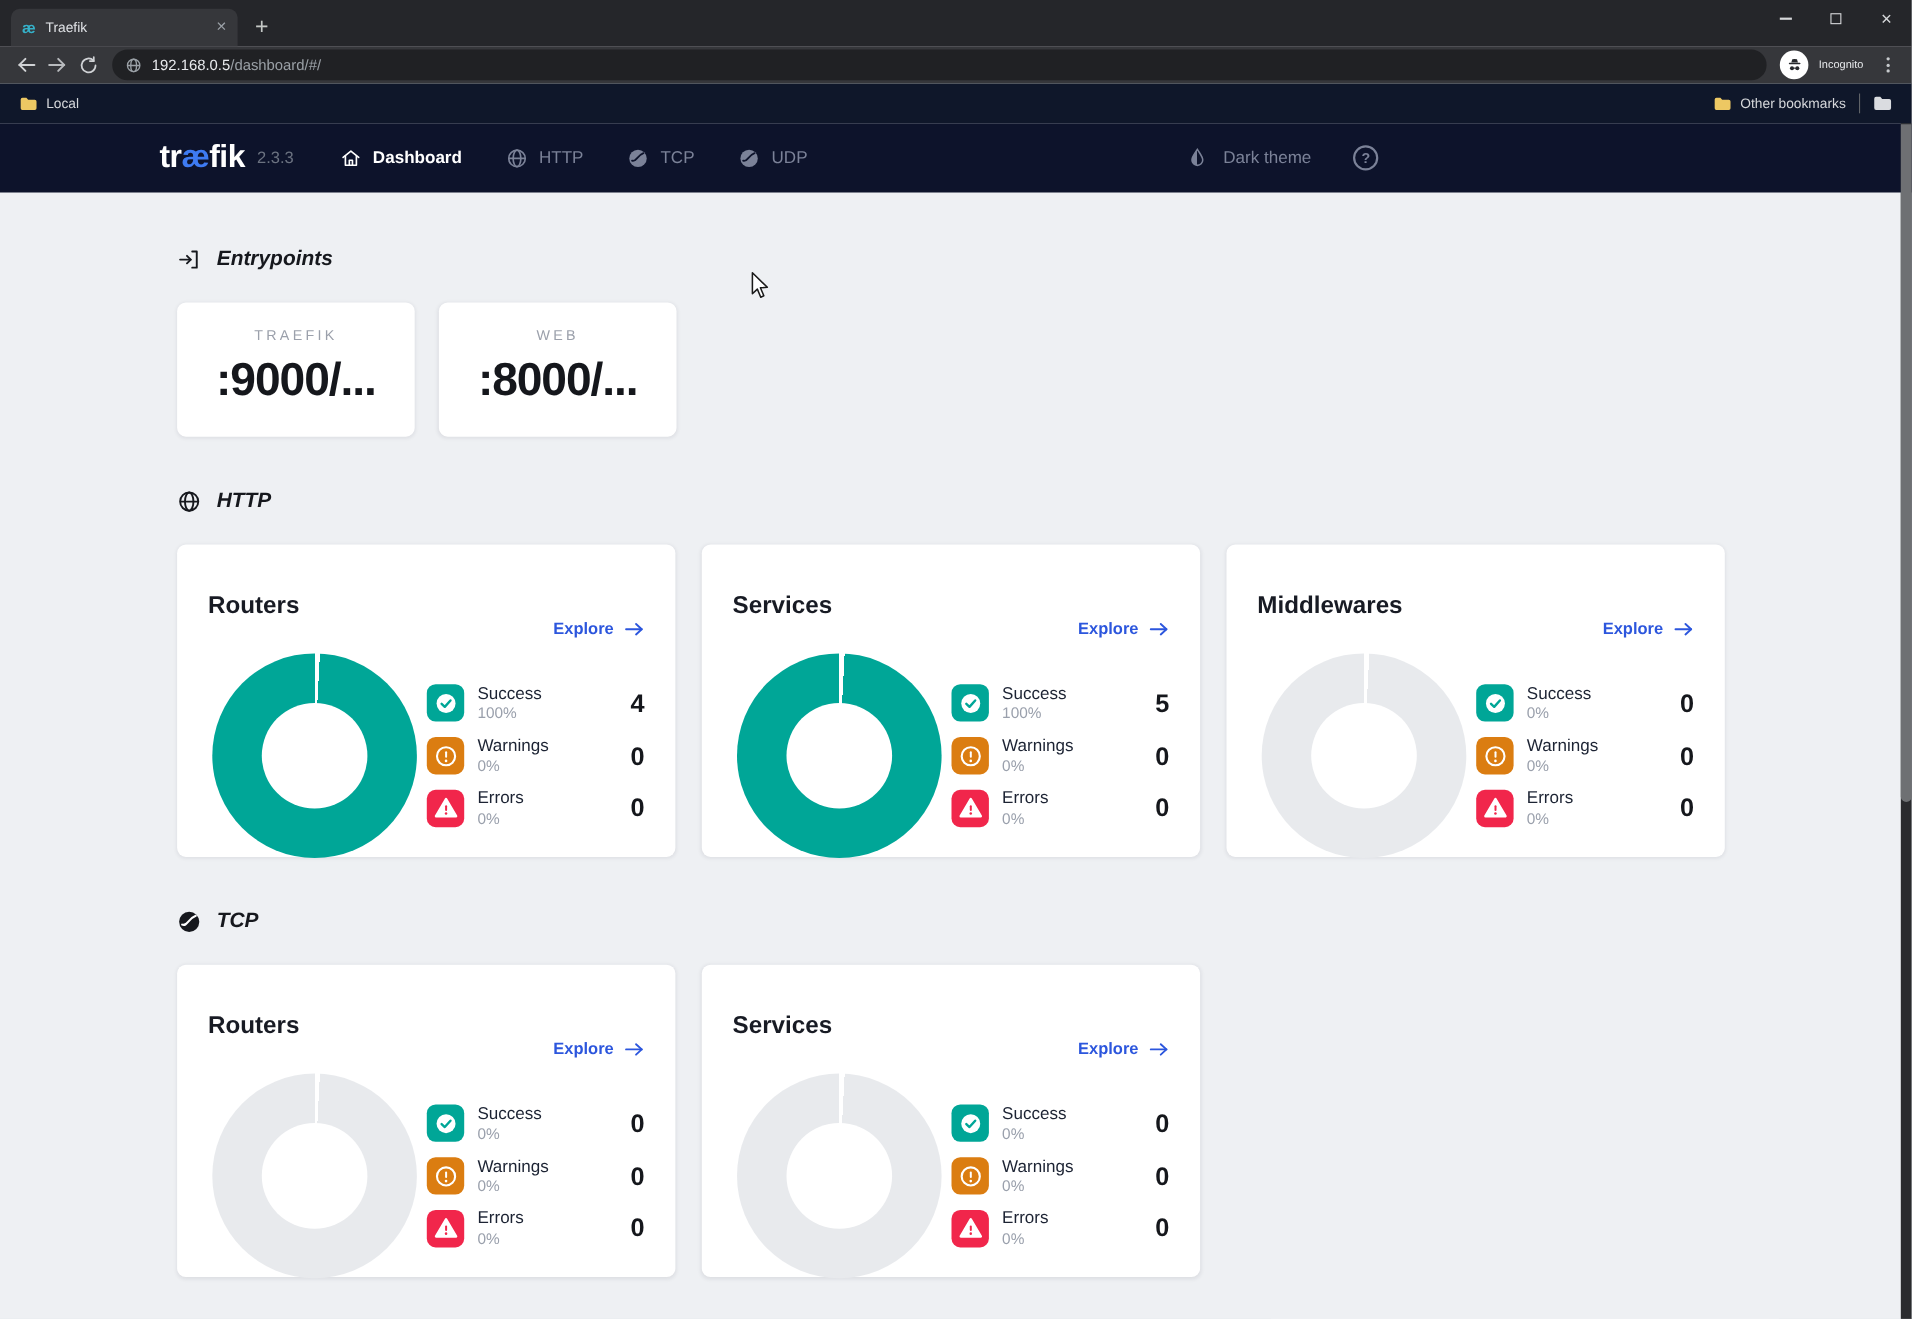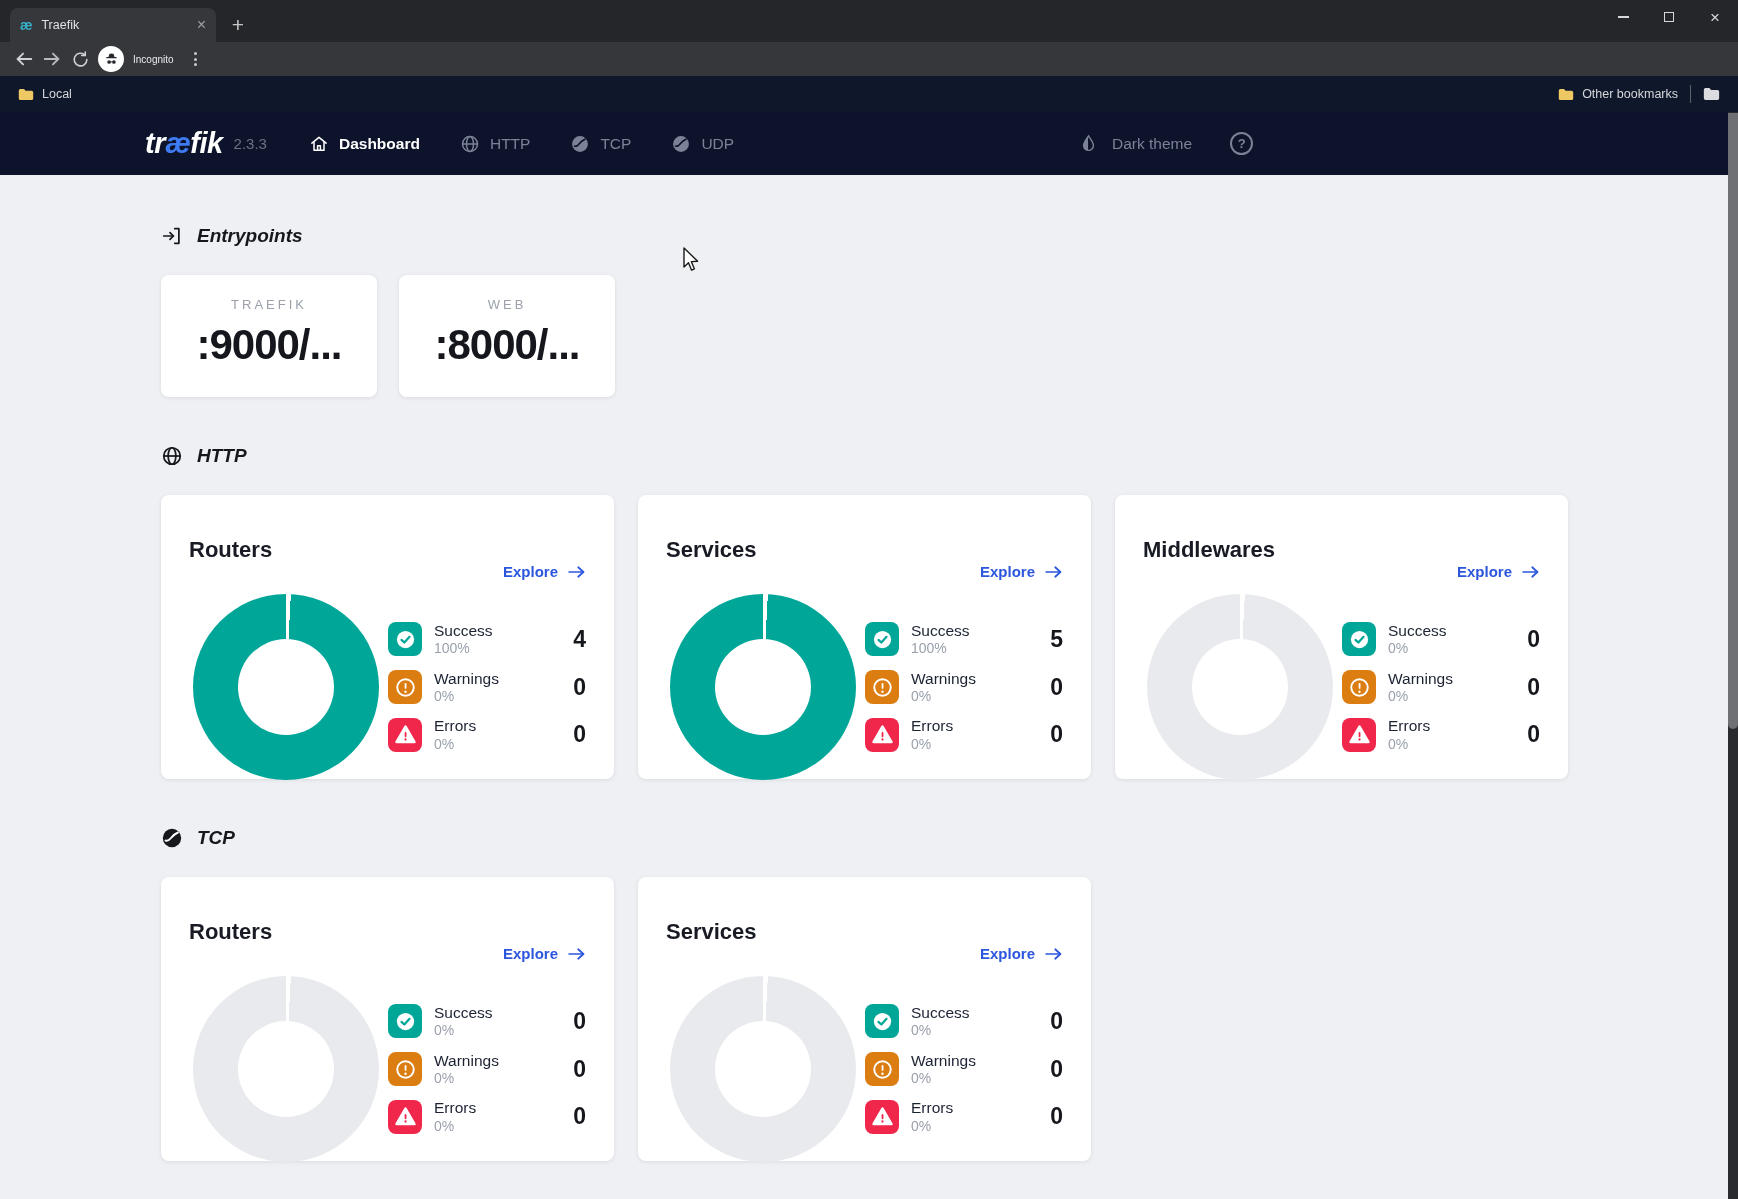--- a/index.html
+++ b/index.html
@@ -37,21 +37,21 @@
   .menu-dots i { width:3px; height:3px; border-radius:50%; background:#c7cacd; }
 
   .bookmarks { height:36px; background:#0f172a; display:flex; align-items:center; padding:0 18px; }
   .bm-item { display:flex; align-items:center; gap:8px; color:#d5d7da; font-size:12.5px; }
   .bm-right { margin-left:auto; display:flex; align-items:center; gap:12px; }
   .bm-sep { width:1px; height:18px; background:#5f6368; }
 
   
   .page { position:relative; height:1087px; background:#eef0f3; }
   .app-header { height:63px; background:#0d132b; display:flex; align-items:center; padding-left:145px; position:relative; }
-  .logo { font-size:29px; font-weight:600; color:#fff; letter-spacing:-0.5px;font-style:italic; }
+  .logo { font-size:29px; font-weight:600; color:#fff; letter-spacing:-0.5px; }
   .logo .ae { color:#3e7bf2; }
   .version { color:#6b7280; font-size:15px; margin-left:11px; }
   .app-nav { display:flex; margin-left:42px; gap:40px; }
   .app-nav-item { display:flex; align-items:center; gap:10px; font-size:15.5px; color:#7b8298; cursor:pointer; }
   .app-nav-item.active { color:#fff; font-weight:bold; }
   .header-right { position:absolute; left:1078px; top:0; height:100%; display:flex; align-items:center; gap:38px; }
   .theme-toggle { display:flex; align-items:center; gap:13px; color:#7b8298; font-size:15.5px; }
   .help-btn { width:23px; height:23px; border:2px solid #7b8298; border-radius:50%; color:#7b8298;
               font-size:13px; font-weight:bold; display:flex; align-items:center; justify-content:center; }
 
@@ -123,20 +123,28 @@
           <path d="M3 11 H18"></path>
           <path d="M12 5 L18 11 L12 17"></path>
         </svg>
     </span>
     <span class="nav-btn">
       <svg width="19" height="19" viewBox="0 0 24 24" fill="none" stroke="#d0d2d5" stroke-width="2" stroke-linecap="round">
           <path d="M20 12 a8 8 0 1 1 -2.3 -5.6"></path>
           <polyline points="18,2.5 18,7 13.5,7" fill="none"></polyline>
         </svg>
     </span>
+    <div class="urlbar">
+      <svg width="15" height="15" viewBox="0 0 24 24" fill="none" stroke="#9aa0a6" stroke-width="2">
+          <circle cx="12" cy="12" r="9"></circle>
+          <path d="M3 12 h18"></path>
+          <ellipse cx="12" cy="12" rx="4.2" ry="9"></ellipse>
+        </svg>
+      <span class="url-text"><span class="url-host">192.168.0.5</span><span class="url-path">/dashboard/#/</span></span>
+    </div>
     <div class="incognito">
       <span class="incog-circle">
         <svg width="17" height="15" viewBox="0 0 24 21" fill="#26282c">
             <path d="M7.7 6.8 L9 2.6 Q12 1.7 15 2.6 L16.3 6.8 Z"></path>
             <rect x="4.5" y="7" width="15" height="1.8" rx="0.9"></rect>
             <circle cx="8.6" cy="14" r="2.6"></circle>
             <circle cx="15.4" cy="14" r="2.6"></circle>
             <rect x="10.8" y="13.2" width="2.4" height="1.4"></rect>
           </svg>
       </span>

